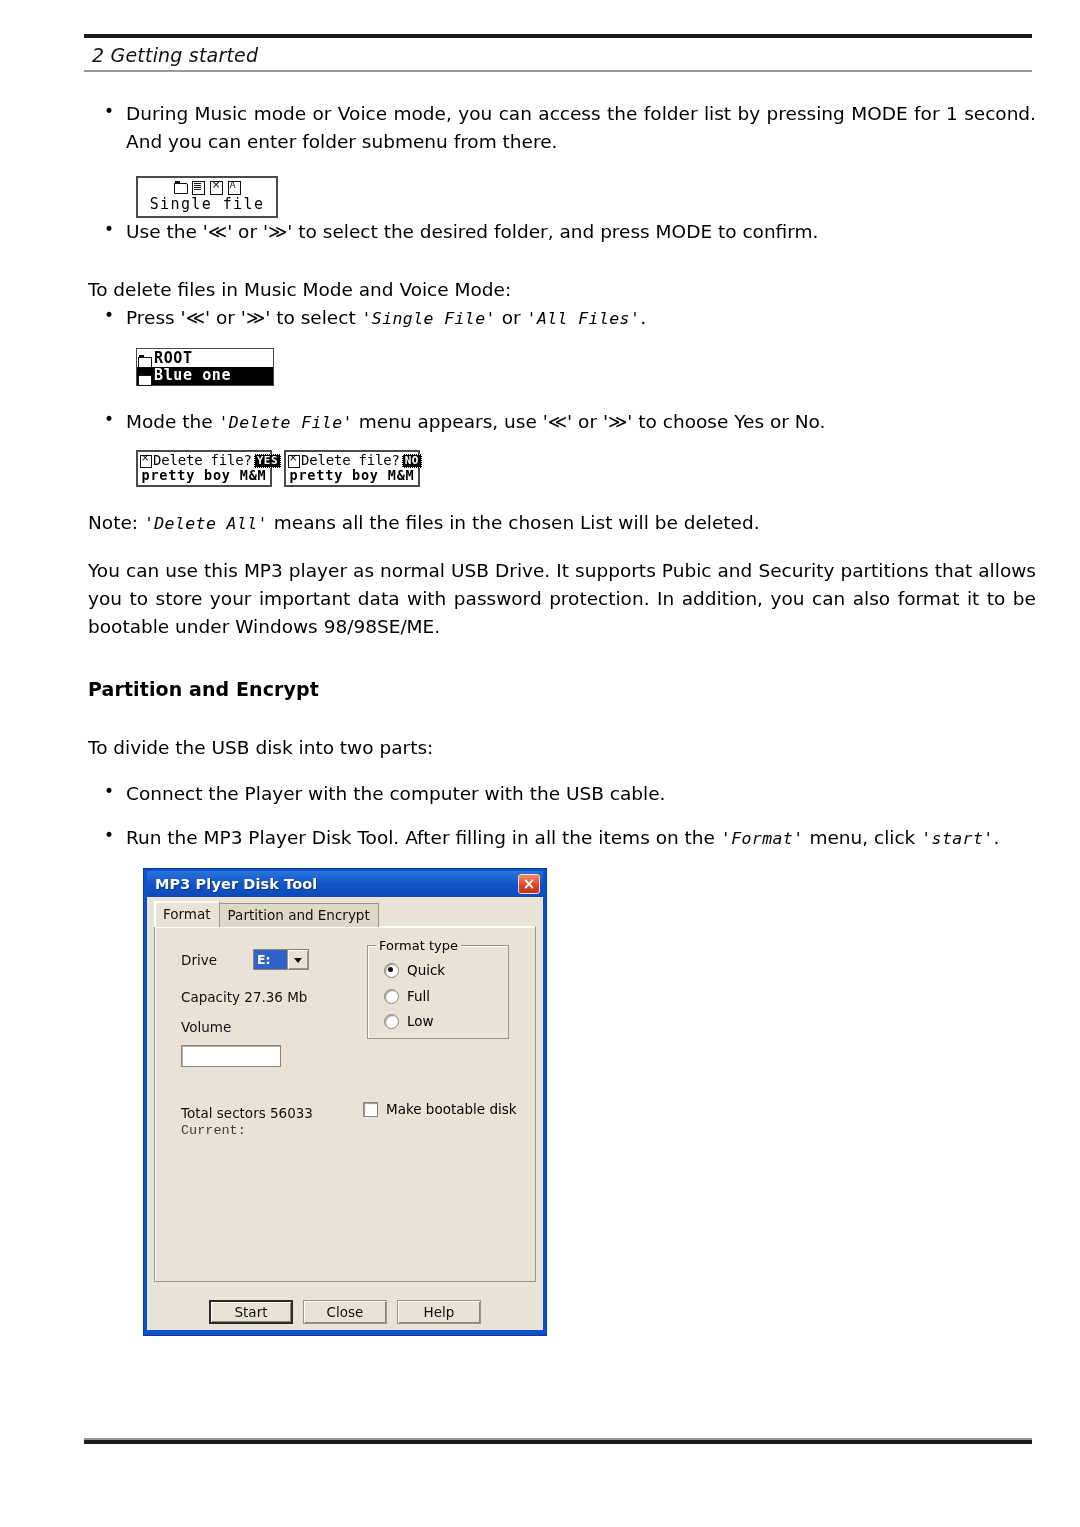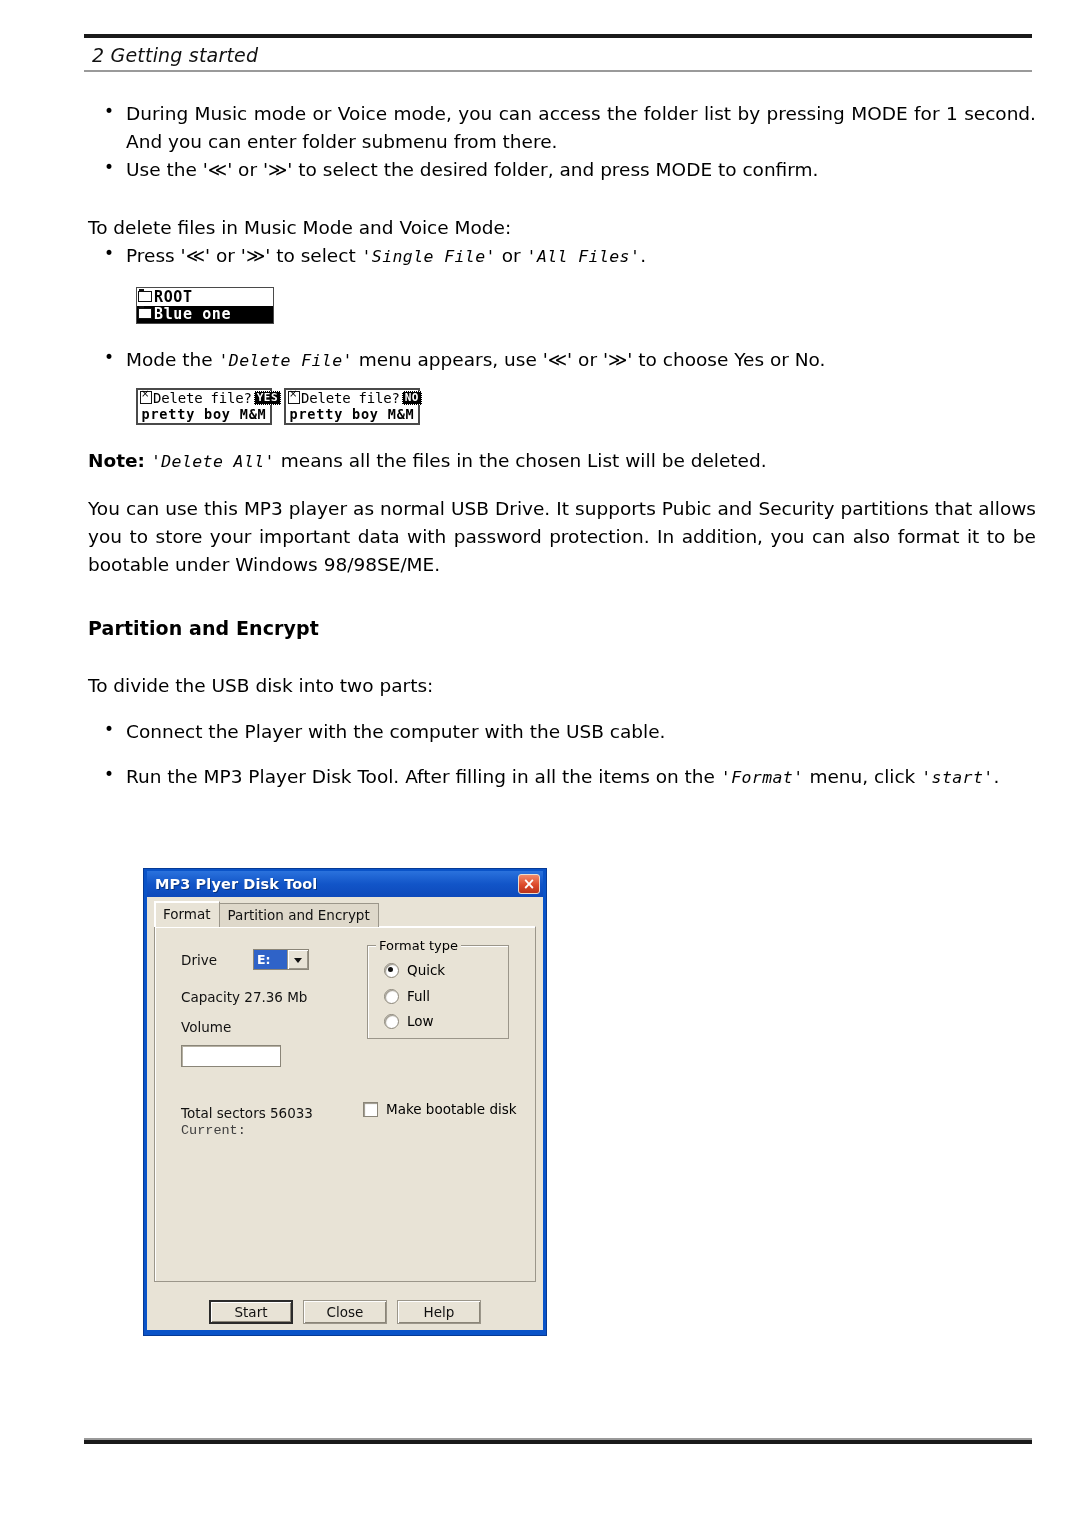--- a/index.html
+++ b/index.html
@@ -116,21 +116,21 @@
     font-weight: bold;
     font-size: 19px;
     letter-spacing: .1px;
   }
   .mono-it {
     font-family: "DejaVu Sans Mono", monospace;
     font-style: italic;
     font-size: 16.5px;
     letter-spacing: .4px;
   }
-  .note-label { font-weight: bold; }
+  .note-label { font-weight: normal; }
 
   
   .lcd {
     border: 2px solid #4a4a4a;
     background: #fff;
     display: inline-block;
     font-family: "DejaVu Sans Mono", monospace;
     vertical-align: top;
   }
   .lcd-folderlist {
@@ -207,21 +207,21 @@
   }
 
   .lcd-root {
     width: 136px;
     padding: 1px 0 0 0;
     margin-left: 48px;
     border-width: 1px;
   }
   .lcd-root-row {
     display: flex;
-    align-items: flex-start;
+    align-items: flex-end;
     font-size: 15px;
     font-weight: bold;
     padding: 0 1px;
     line-height: 1.15;
   }
   .lcd-root-row .ficon {
     width: 14px; height: 12px;
     position: relative;
     flex: 0 0 auto;
     margin-right: 2px;
@@ -254,21 +254,21 @@
   .lcd-pair { display: flex; gap: 12px; margin-left: 48px; }
   .lcd-delete {
     border: 2px solid #4a4a4a;
     background: #fff;
     font-family: "DejaVu Sans Mono", monospace;
     padding: 1px 2px;
     width: 128px;
   }
   .lcd-del-top {
     display: flex;
-    align-items: flex-start;
+    align-items: flex-end;
     font-size: 14px;
     line-height: 1.1;
     white-space: nowrap;
   }
   .lcd-del-top .xicon {
     width: 10px; height: 11px;
     border: 1px solid #111;
     margin-right: 1px;
     position: relative;
     flex: 0 0 auto;
@@ -582,20 +582,31 @@
   </div>
 
   <div class="content">
 
     <ul class="bullets">
       <li class="just">
         <p>During Music mode or Voice mode, you can access the folder list by pressing MODE for 1 second. And you can enter folder submenu from there.</p>
       </li>
     </ul>
 
+    <div class="block">
+      <div class="lcd lcd-folderlist">
+        <div class="lcd-icons">
+          <span class="mini-icon folder"></span>
+          <span class="mini-icon doc"></span>
+          <span class="mini-icon docx"></span>
+          <span class="mini-icon doca"></span>
+        </div>
+        <div class="lcd-text">Single file</div>
+      </div>
+    </div>
 
     <ul class="bullets block">
       <li class="just">
         <p>Use the '≪' or '≫' to select the desired folder, and press MODE to confirm.</p>
       </li>
     </ul>
 
 
     <div class="block" style="margin-top:30px;">
       <p class="para">To delete files in Music Mode and Voice Mode:</p>

